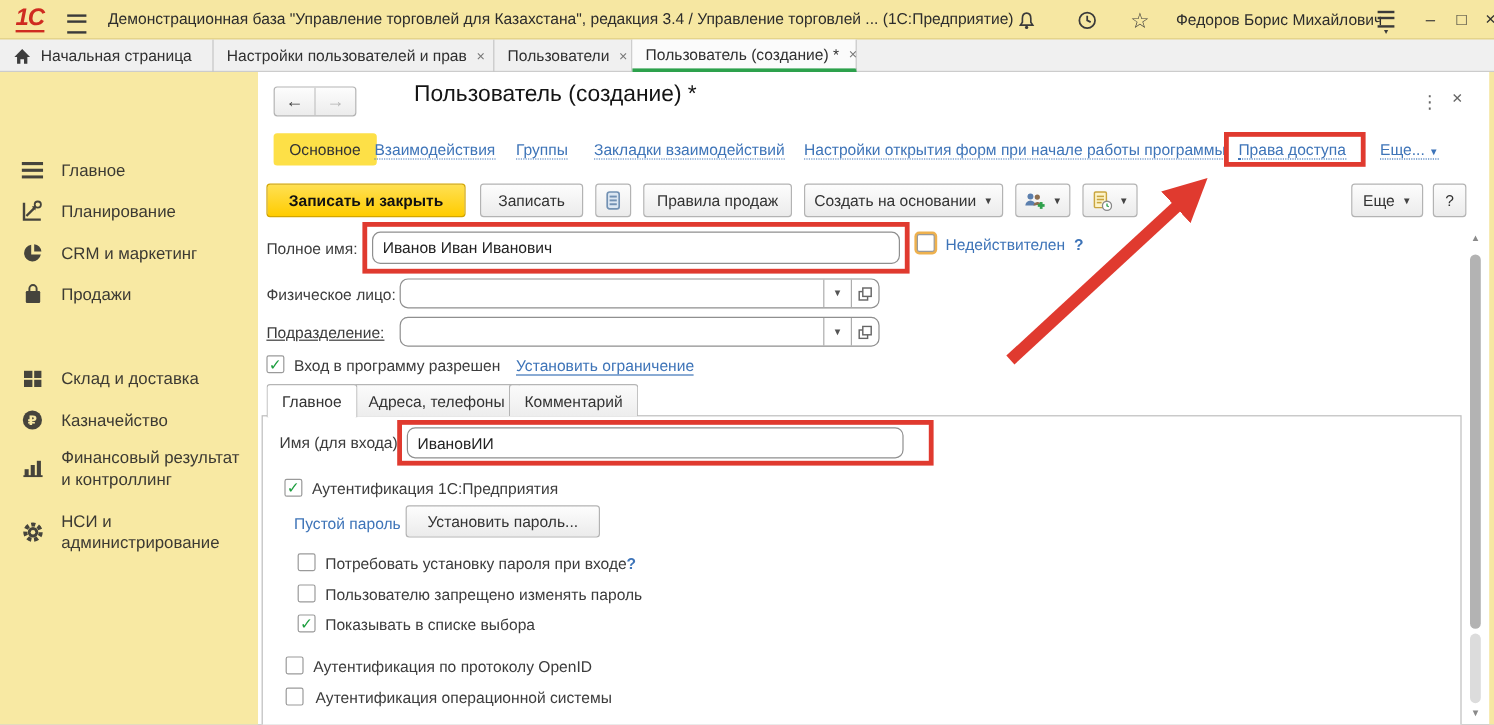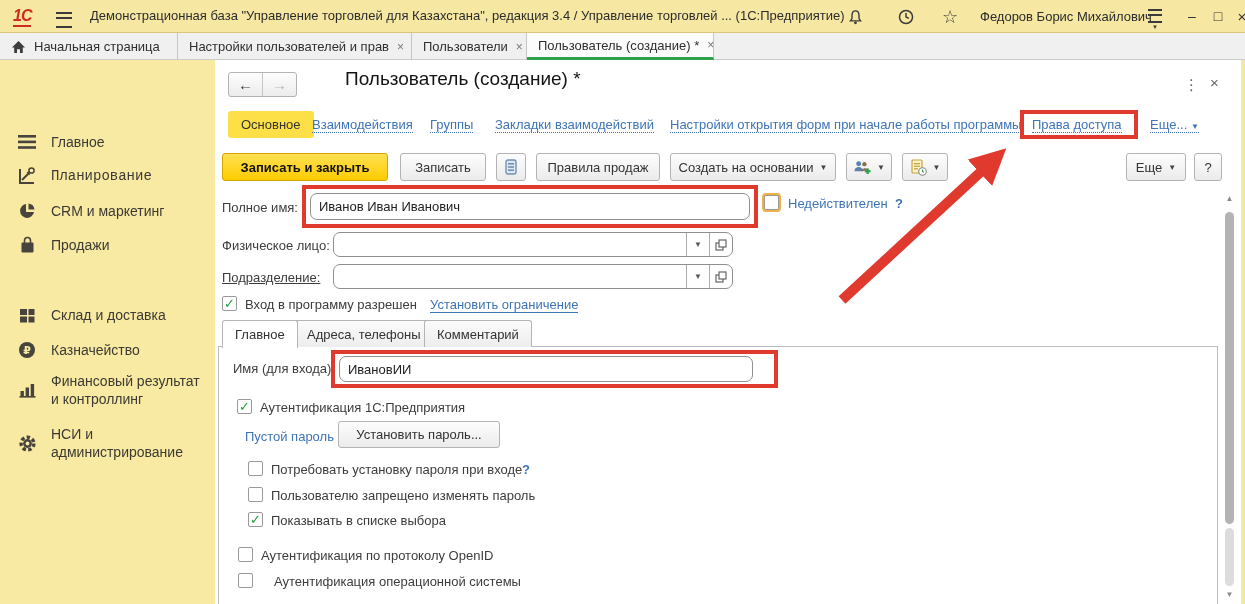--- a/index.html
+++ b/index.html
@@ -1,21 +1,21 @@
 <!DOCTYPE html>
 <html><head>
 <meta charset="utf-8">
 <style>
   html,body{margin:0;padding:0;background:#888;}
   #app{position:relative;width:1245px;height:604px;overflow:hidden;background:#fff;
        font-family:"Liberation Sans","DejaVu Sans",sans-serif;font-size:13px;color:#333;}
   .abs{position:absolute;}
   
   #titlebar{left:0;top:0;width:1245px;height:33px;background:#f6e7a2;border-bottom:1px solid #d9c77d;box-sizing:border-box;}
-  .logo{left:13px;top:6px;font-weight:bold;font-style:italic;font-size:16px;color:#cf2b20;
+  .logo{left:13px;top:6px;font-weight:bold;font-style:italic;font-size:20px;color:#cf2b20;
         border-bottom:2px solid #cf2b20;line-height:19px;letter-spacing:-1px;}
   .tb-title{left:90px;top:8px;color:#2c2c2c;font-size:13px;white-space:nowrap;}
   .tb-user{top:9px;color:#2c2c2c;font-size:13px;}
   .tb-ico{top:5px;width:24px;height:24px;display:flex;align-items:center;justify-content:center;color:#3a3a3a;cursor:pointer;}
   .winbtn{top:4px;width:24px;height:24px;display:flex;align-items:center;justify-content:center;font-size:14px;color:#333;cursor:pointer;}
   .hamb{display:inline-block;width:16px;height:12px;border-top:2px solid #3a3a3a;border-bottom:2px solid #3a3a3a;position:relative;}
   .hamb::before{content:"";position:absolute;left:0;right:0;top:3px;height:2px;background:#3a3a3a;}
   
   #tabbar{left:0;top:33px;width:1245px;height:27px;background:#f0f0f0;border-bottom:1px solid #cccccc;box-sizing:border-box;}
   .wtab{top:0;height:27px;display:flex;align-items:center;gap:8px;padding:0 11px;box-sizing:border-box;
@@ -133,21 +133,21 @@
     <div class="abs side-item" style="top:72px;">
       <span class="side-ico">
           <svg width="18" height="14" viewBox="0 0 18 14">
             <rect x="0" y="0" width="18" height="2.6" fill="#46443c"></rect>
             <rect x="0" y="5.6" width="18" height="2.6" fill="#46443c"></rect>
             <rect x="0" y="11.2" width="18" height="2.6" fill="#46443c"></rect>
           </svg>
         </span>
       <span class="side-label">Главное</span>
     </div>
-    <div class="abs side-item" style="top:106px;font-family:Liberation Mono, monospace;">
+    <div class="abs side-item" style="top:106px;">
       <span class="side-ico">
           <svg width="20" height="20" viewBox="0 0 20 20">
             <path d="M3 3 L3 17 L17 17" stroke="#46443c" stroke-width="2" fill="none"></path>
             <path d="M5 14 L12 7" stroke="#46443c" stroke-width="2" fill="none"></path>
             <path d="M9.5 6 L13 5.5 L12.5 9.5 Z" fill="#46443c"></path>
             <circle cx="14.5" cy="4.5" r="2.6" fill="none" stroke="#46443c" stroke-width="1.5"></circle>
           </svg>
         </span>
       <span class="side-label">Планирование</span>
     </div>
@@ -343,21 +343,21 @@
 
   <span class="abs cb" style="left:248px;top:512px;">
       <span class="check">✓</span>
     </span>
   <span class="abs lbl" style="left:271px;top:513px;">Показывать в списке выбора</span>
 
   <span class="abs cb" style="left:238px;top:547px;"></span>
   <span class="abs lbl" style="left:261px;top:548px;">Аутентификация по протоколу OpenID</span>
 
   <span class="abs cb" style="left:238px;top:573px;"></span>
-  <span class="abs lbl" style="left:274px;top:574px;">Аутентификация операционной системы</span>
+  <span class="abs lbl" style="left:263px;top:574px;">Аутентификация операционной системы</span>
 
   <div id="vscroll" class="abs">
     <span class="abs sb-arrow" style="top:2px;">▲</span>
     <div class="abs sb-thumb" style="top:20px;height:312px;"></div>
     <div class="abs sb-track" style="top:336px;height:58px;"></div>
     <span class="abs sb-arrow" style="top:398px;">▼</span>
   </div>
 
   <div class="abs annot-box" style="left:1020px;top:110px;width:118px;height:29px;"></div>
   <div class="abs annot-box" style="left:302px;top:185px;width:456px;height:43px;"></div>

